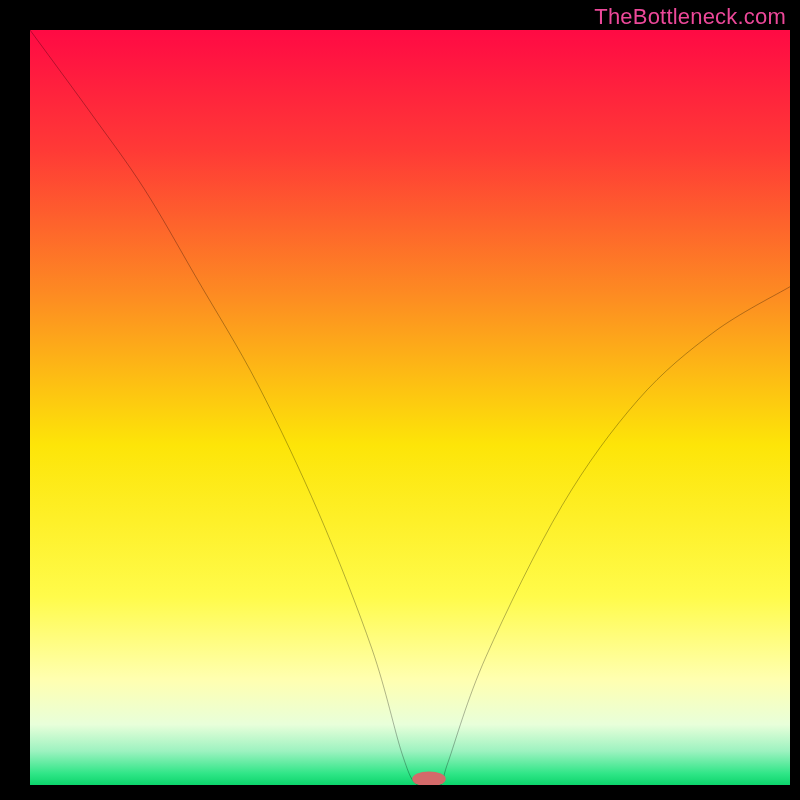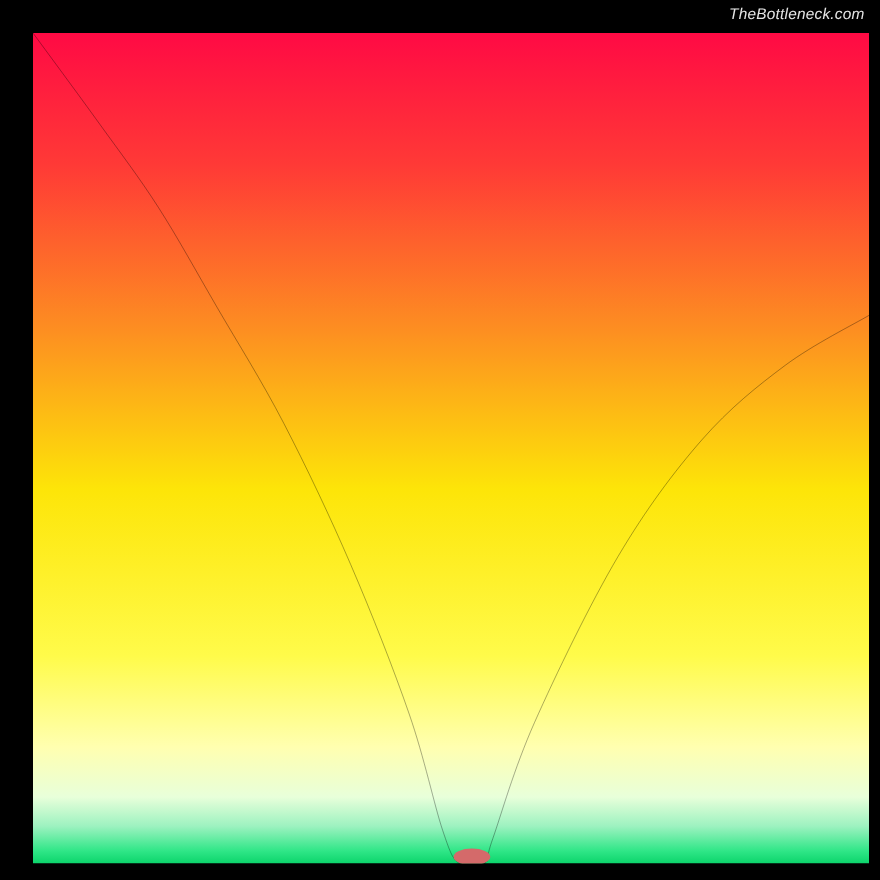--- a/index.html
+++ b/index.html
@@ -14,26 +14,25 @@
   .frame {
     position: relative;
     width: 800px;
     height: 800px;
     background: #000;
   }
   .watermark {
     position: absolute;
     top: 4px;
     right: 14px;
-    color: #e5e5e5;
-    font-size: 14px;
+    color: #ec4899;
+    font-size: 22px;
     letter-spacing: 0.2px;
     font-weight: 400;
     z-index: 10;
-    font-style: italic;
   }
   .plot {
     position: absolute;
     left: 30px;
     top: 30px;
     width: 760px;
     height: 755px;
   }
   .plot svg {
     width: 100%;

